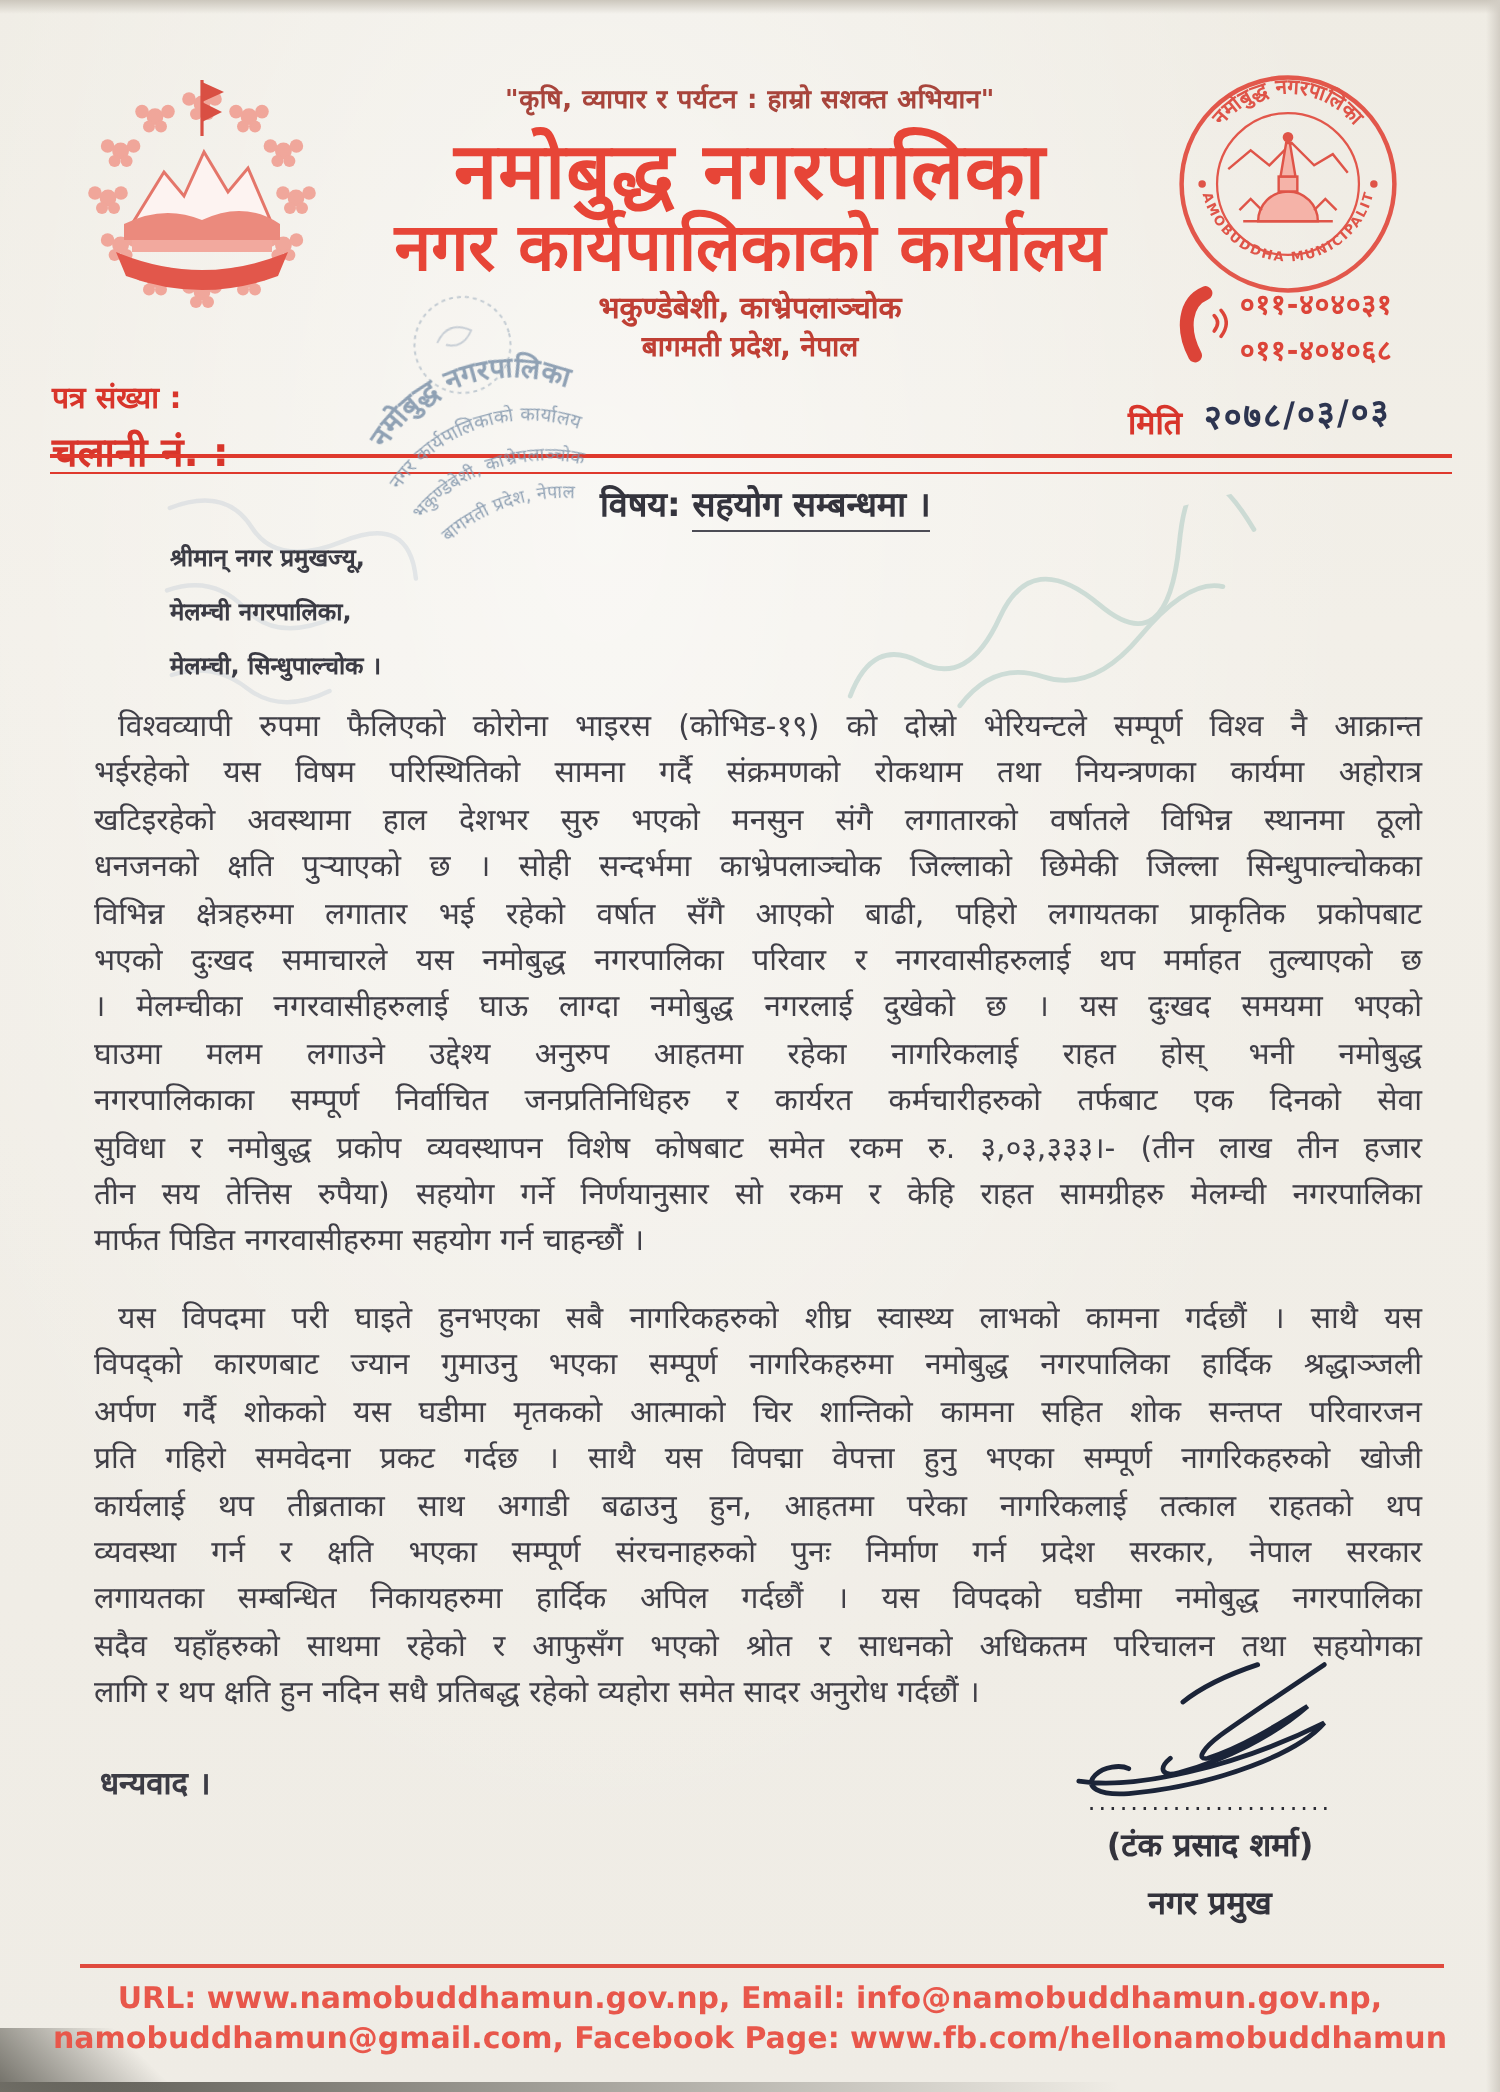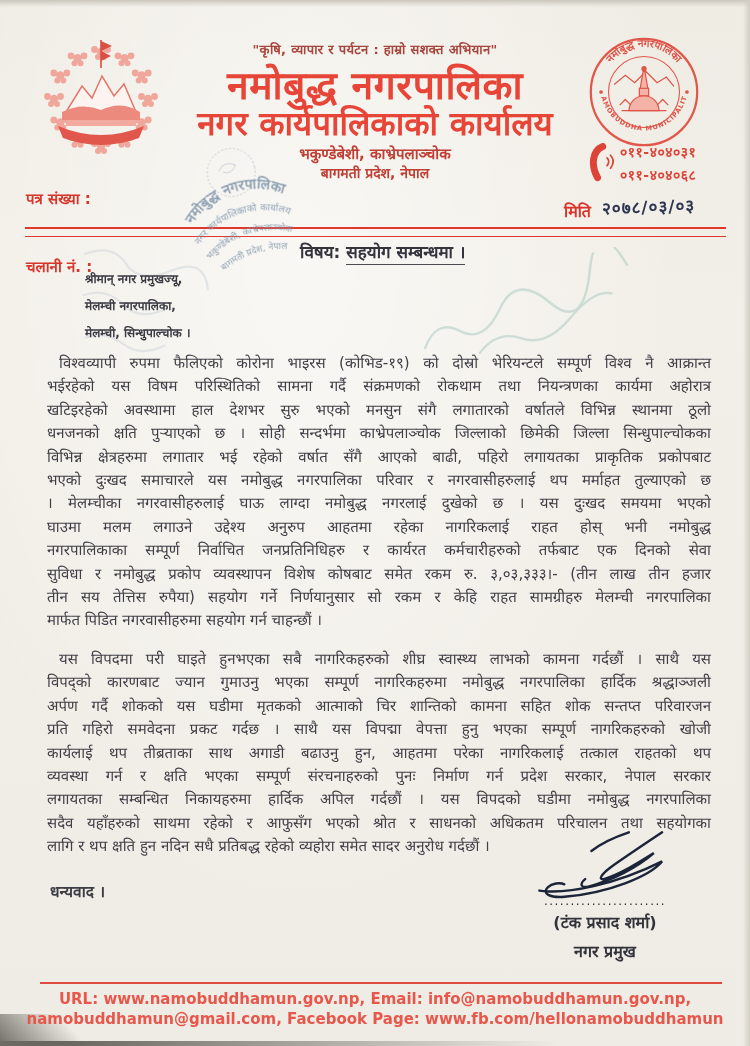--- a/index.html
+++ b/index.html
@@ -20,21 +20,21 @@
   
   .slogan{top:40px;left:0;width:750px;text-align:center;font-size:13px;font-weight:600;color:#a8453c;letter-spacing:.3px;}
   .title{top:57px;left:0;width:750px;text-align:center;font-size:39px;font-weight:800;color:#e74537;letter-spacing:.5px;}
   .subtitle{top:100px;left:0;width:750px;text-align:center;font-size:33px;font-weight:800;color:#e74537;}
   .addr1{top:143px;left:0;width:750px;text-align:center;font-size:15px;font-weight:700;color:#bf3f34;}
   .addr2{top:163px;left:0;width:750px;text-align:center;font-size:14px;font-weight:700;color:#bf3f34;}
   .phone-wrap{top:142px;left:588px;display:flex;align-items:center;gap:6px;}
   .phone-nums{display:flex;flex-direction:column;gap:4px;font-size:14px;font-weight:700;color:#dc4438;letter-spacing:.5px;justify-content:space-between;}
   
   .refline1{top:188px;left:26px;font-size:15px;font-weight:700;color:#d8352b;}
-  .refline2{top:212px;left:26px;font-size:15px;font-weight:700;color:#d8352b;margin-top:44px;}
+  .refline2{top:212px;left:26px;font-size:20px;font-weight:700;color:#d8352b;}
   .date-label{top:200px;left:564px;font-size:16px;font-weight:700;color:#d8352b;}
   .date-value{top:195px;left:602px;font-size:17px;font-weight:700;color:#2d3550;transform:rotate(-2deg);letter-spacing:1px;}
   .redrule{top:227px;left:25px;width:701px;height:7px;border-top:2.5px solid #df392d;border-bottom:1.5px solid #df392d;}
   
   .subject{top:240px;left:300px;font-size:17px;font-weight:700;color:#34343d;}
   .subject .und{border-bottom:1.5px solid #4c4c55;padding-bottom:2px;}
   .recipient{top:266px;left:85px;font-size:12px;font-weight:600;color:#3b3b44;line-height:27px;}
   
   .para{left:47px;width:664px;font-size:15px;color:#403f47;}
   .p1{top:352px;}

